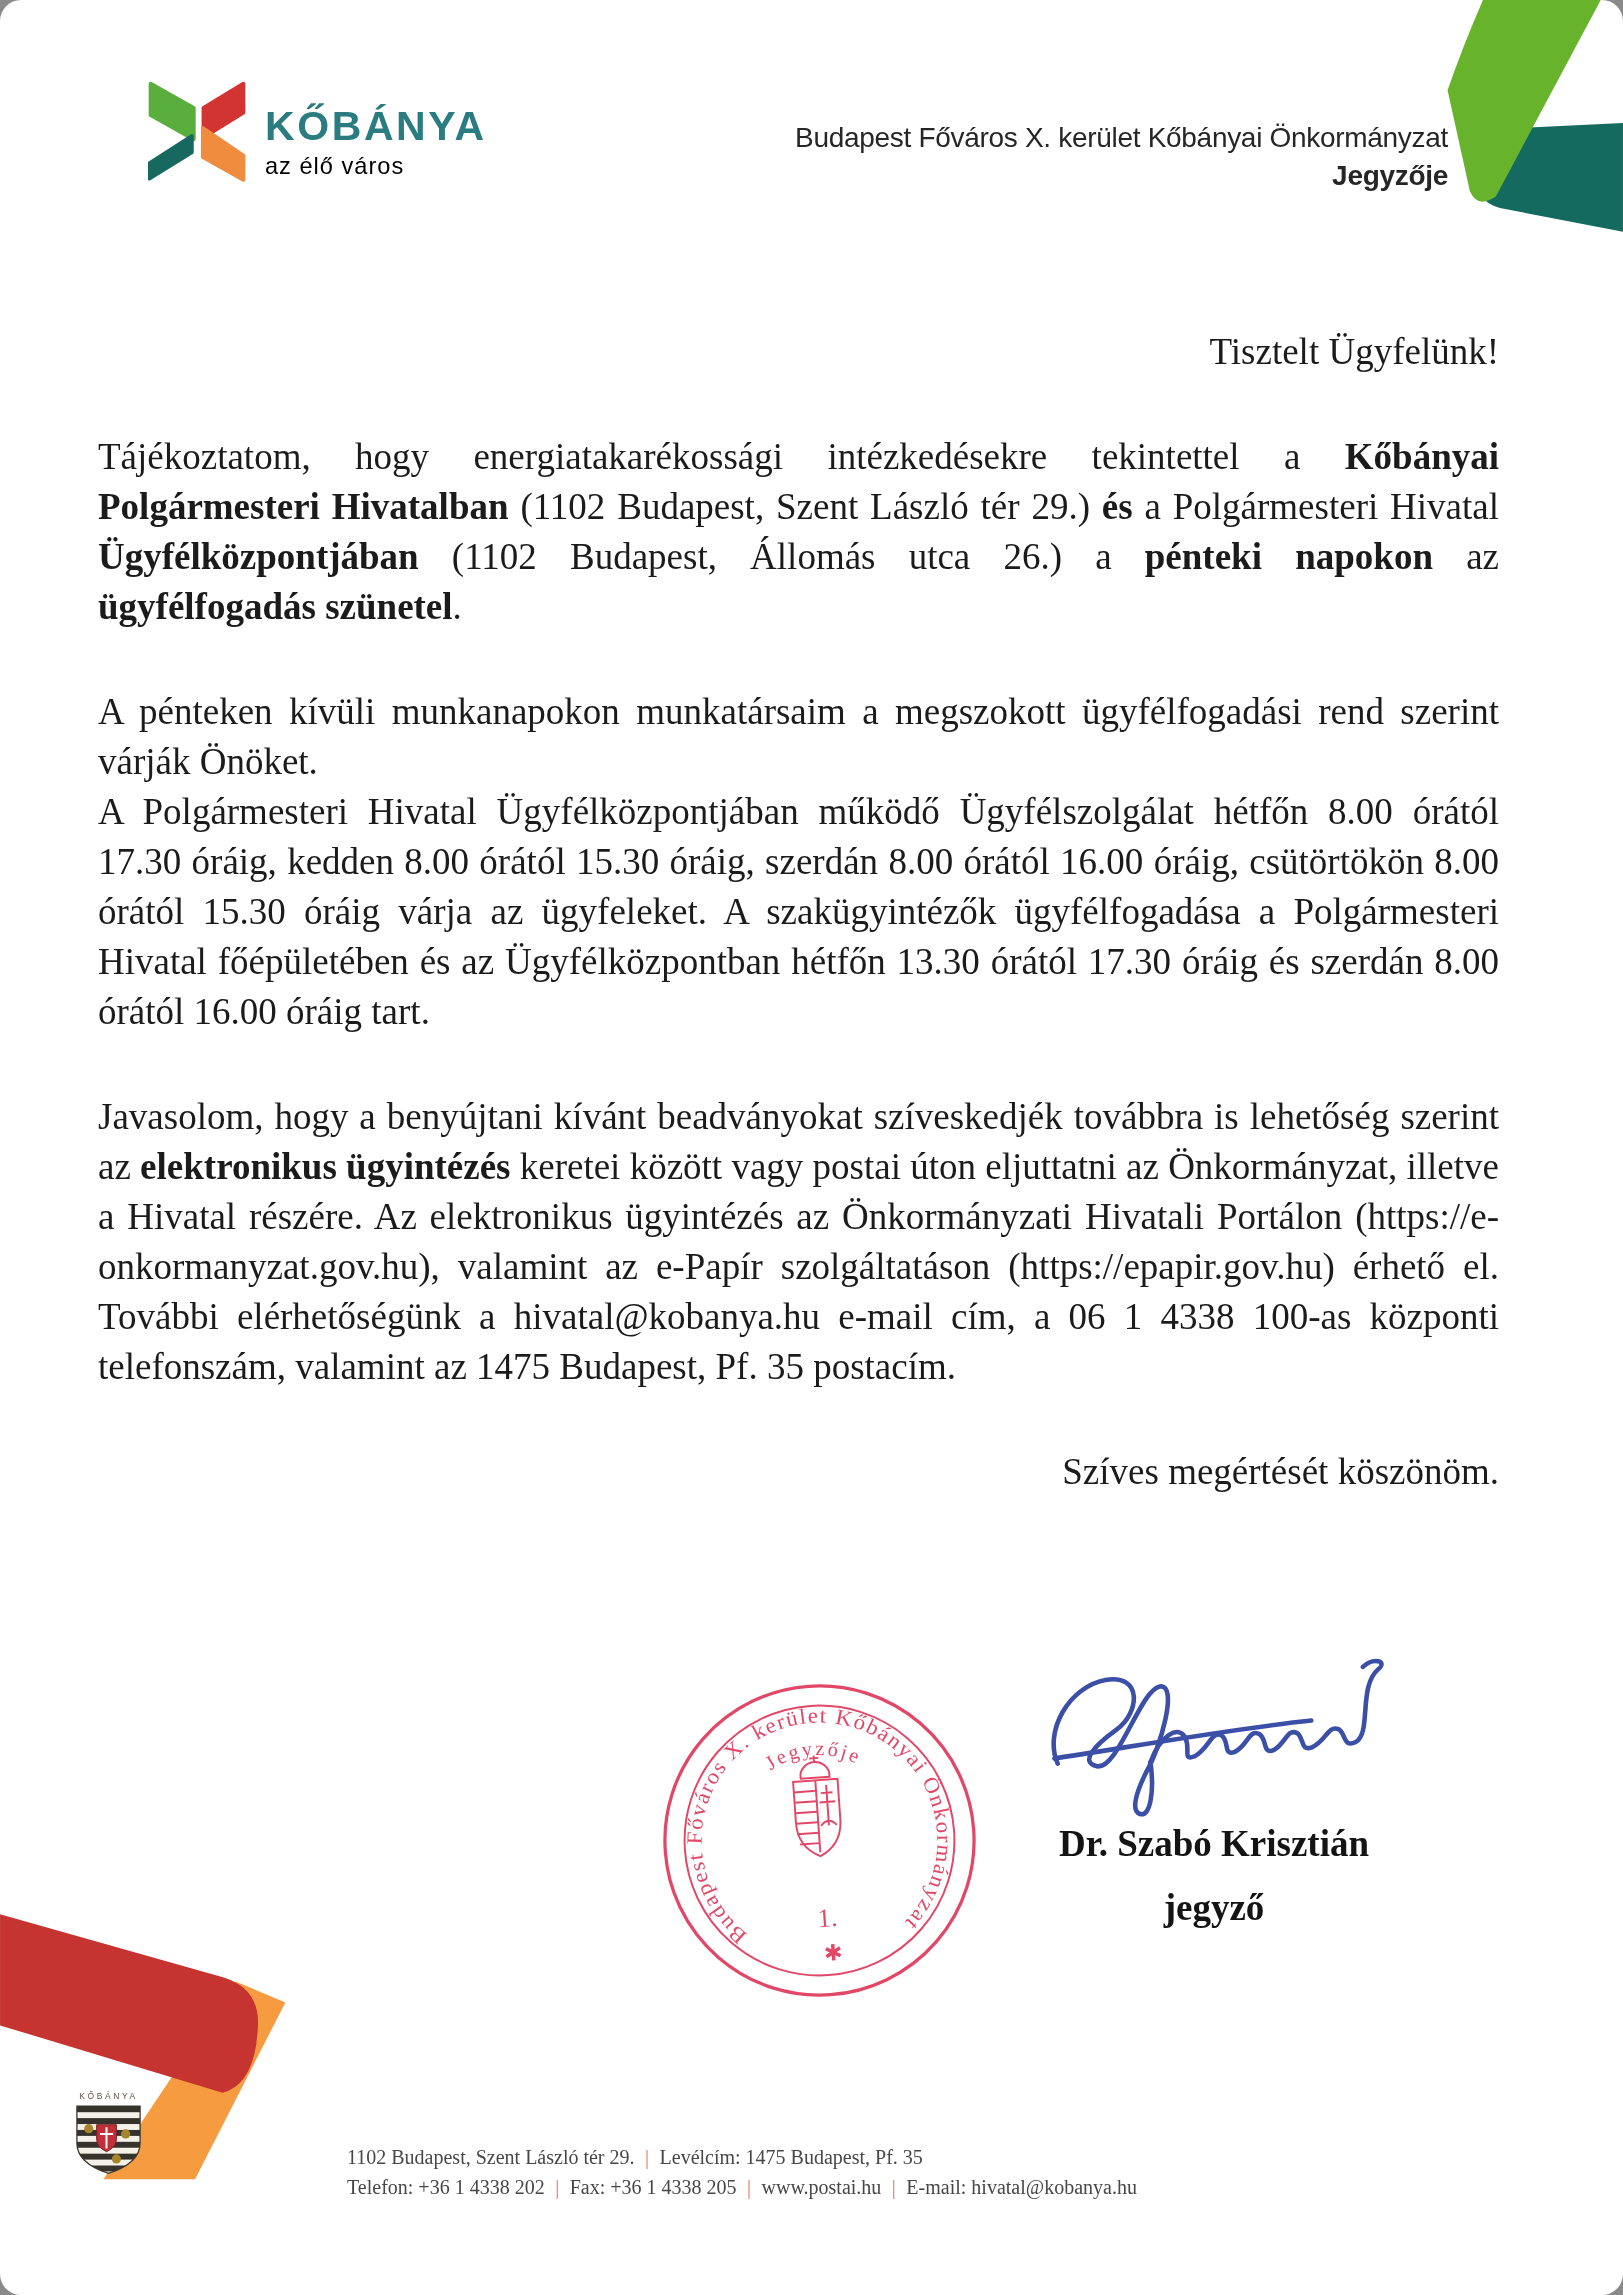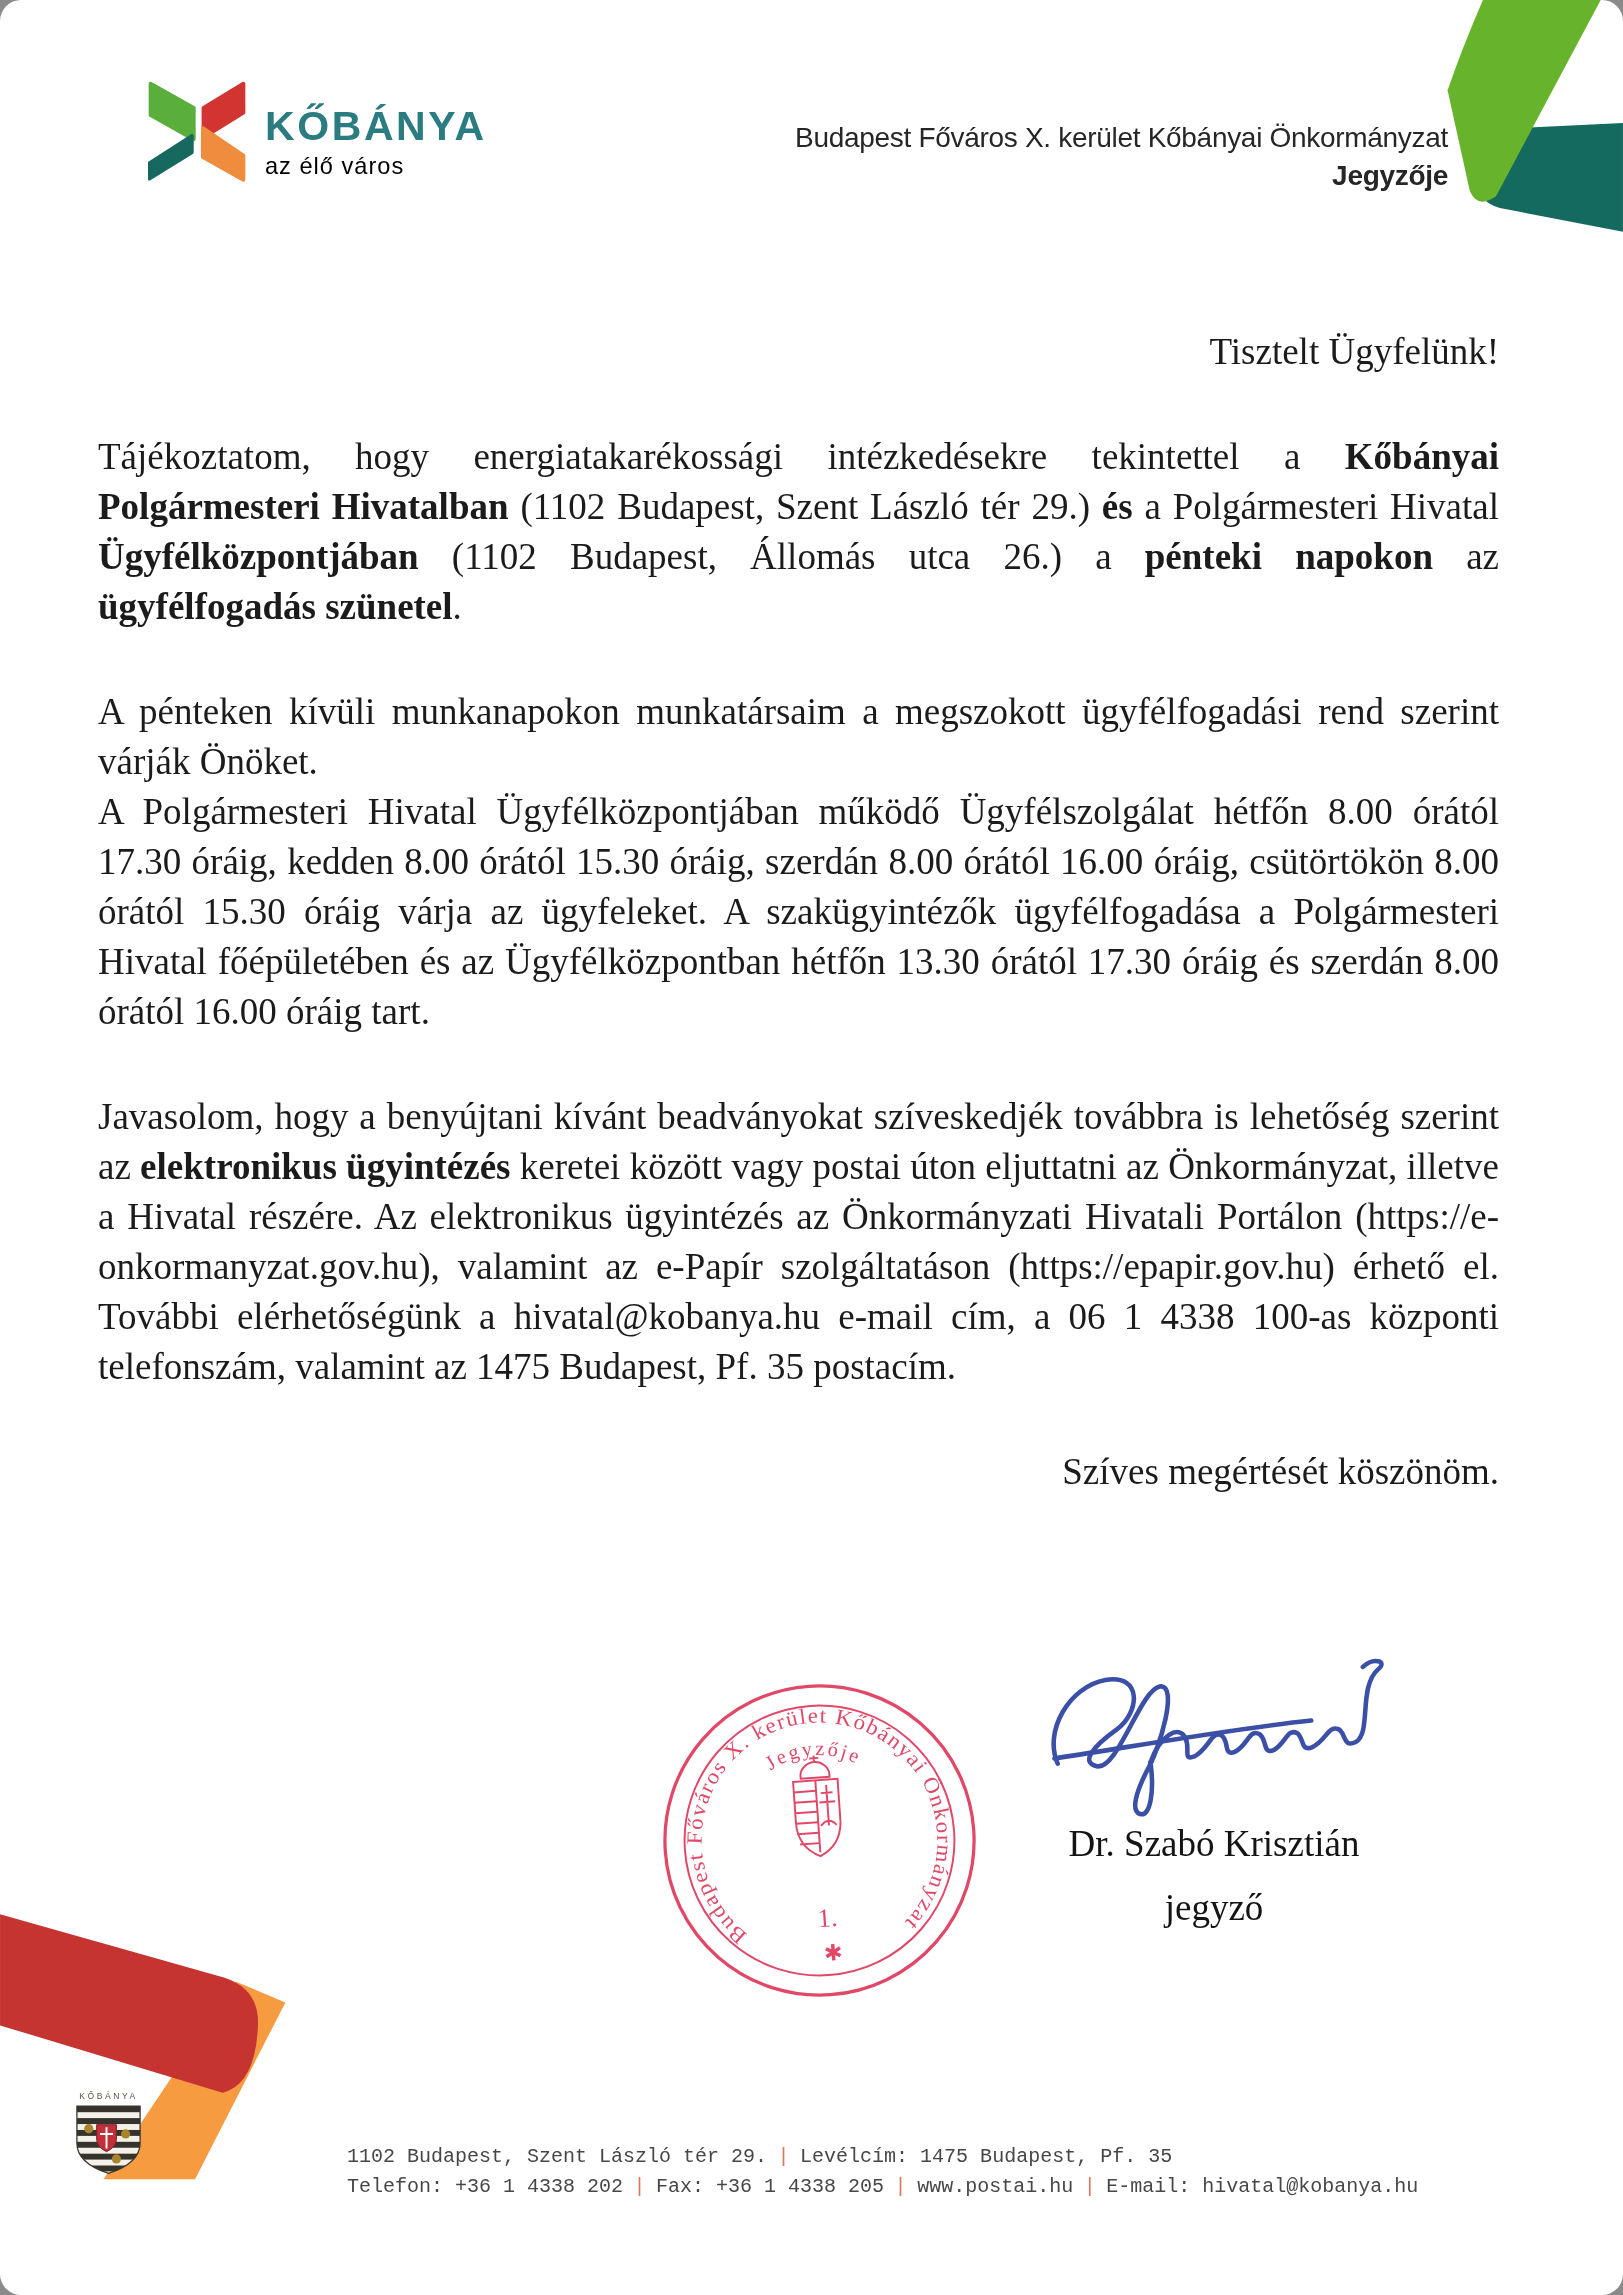--- a/index.html
+++ b/index.html
@@ -28,29 +28,29 @@
     font-size:37px;line-height:50px;text-align:justify;
   }
   .salutation{margin:0 0 55px 0;text-align:right;}
   .para{margin:0 0 55px 0;}
   .para b{font-weight:bold;}
   .closing{margin:0;text-align:right;}
   
   .signature-ink{position:absolute;left:1018px;top:1646px;}
   .signer{
     position:absolute;left:1011px;top:1812px;width:406px;text-align:center;
-    font-size:37px;line-height:64px;color:#141414;
+    font-size:37px;line-height:64px;color:#141414;font-weight:bold;
   }
   
   .stamp{position:absolute;left:661px;top:1682px;transform:rotate(-4deg);opacity:.92;}
   .stamp text{font-family:"Liberation Serif",serif;}
   
   .footer{
     position:absolute;left:347px;top:2142px;
-    font-family:Liberation Mono, monospace;font-size:20px;line-height:30px;
+    font-family:Liberation Serif, serif;font-size:20px;line-height:30px;
     color:#474747;letter-spacing:0;
   }
   .footer .sep{color:var(--footer-sep);padding:0 10.5px;}
   .crest{position:absolute;left:69px;top:2091px;}
   .crest-caption{
     font-family:"Liberation Sans",sans-serif;font-size:8.5px;letter-spacing:2.6px;
     color:#5a5547;text-align:center;width:79px;
   }
   .corner-ribbons{position:absolute;left:0;top:0;pointer-events:none;}
 </style>

